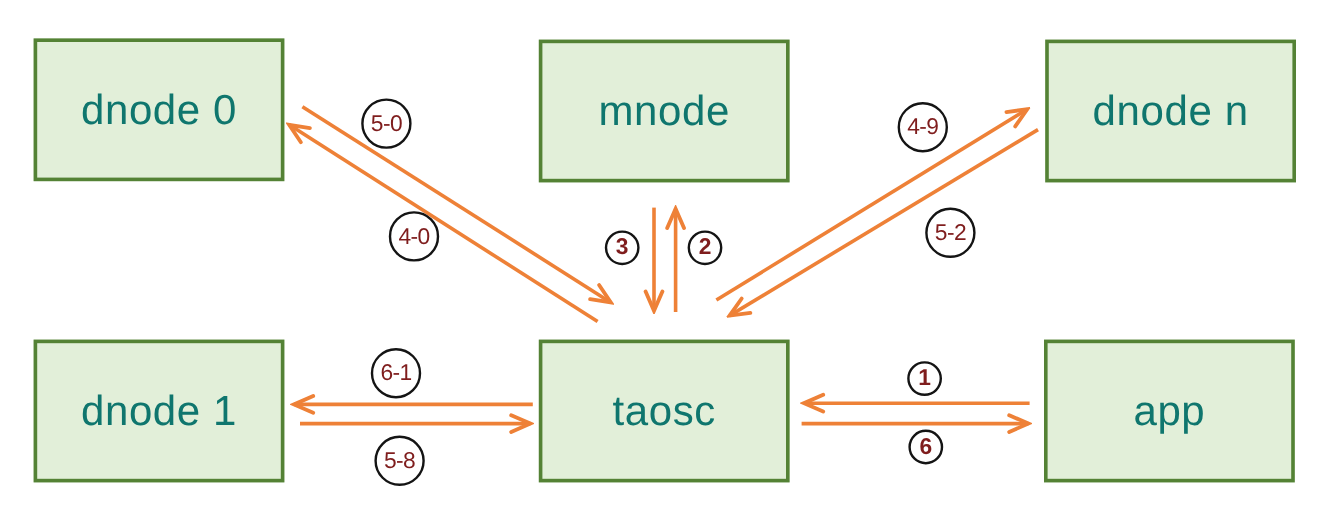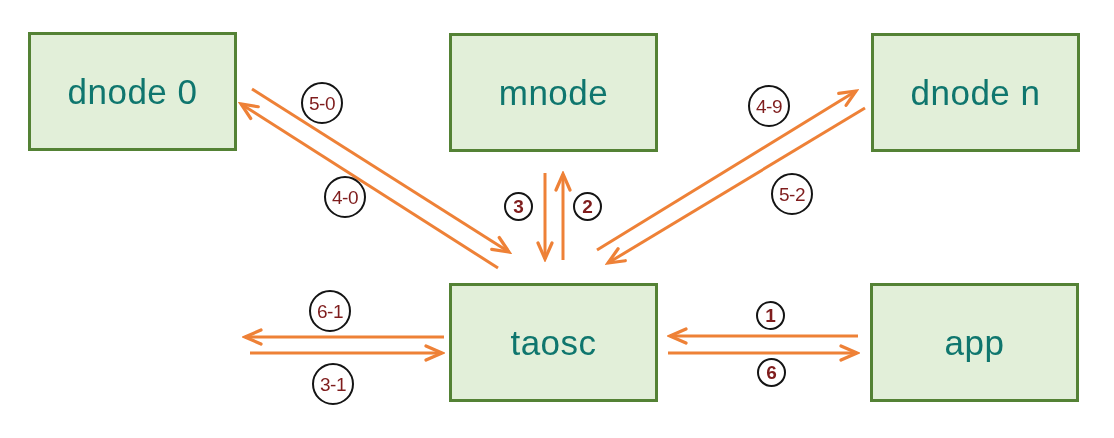--- a/index.html
+++ b/index.html
@@ -117,31 +117,34 @@
 
   <div class="node node-dnode0">
     <span class="node-label">dnode 0</span>
   </div>
   <div class="node node-mnode">
     <span class="node-label">mnode</span>
   </div>
   <div class="node node-dnoden">
     <span class="node-label">dnode n</span>
   </div>
+  <div class="node node-dnode1">
+    <span class="node-label">dnode 1</span>
+  </div>
   <div class="node node-app">
     <span class="node-label">app</span>
   </div>
   <div class="node node-taosc">
     <span class="node-label">taosc</span>
   </div>
 
   <div class="step lg step-5-0">5-0</div>
   <div class="step lg step-4-0">4-0</div>
   <div class="step sm step-3">3</div>
   <div class="step sm step-2">2</div>
   <div class="step lg step-4-2">4-9</div>
   <div class="step lg step-5-2">5-2</div>
   <div class="step lg step-4-1">6-1</div>
-  <div class="step lg step-5-1">3-1</div>
+  <div class="step lg step-5-1">5-8</div>
   <div class="step sm step-1">1</div>
   <div class="step sm step-6">6</div>
 
 </div>
 
 </body></html>

